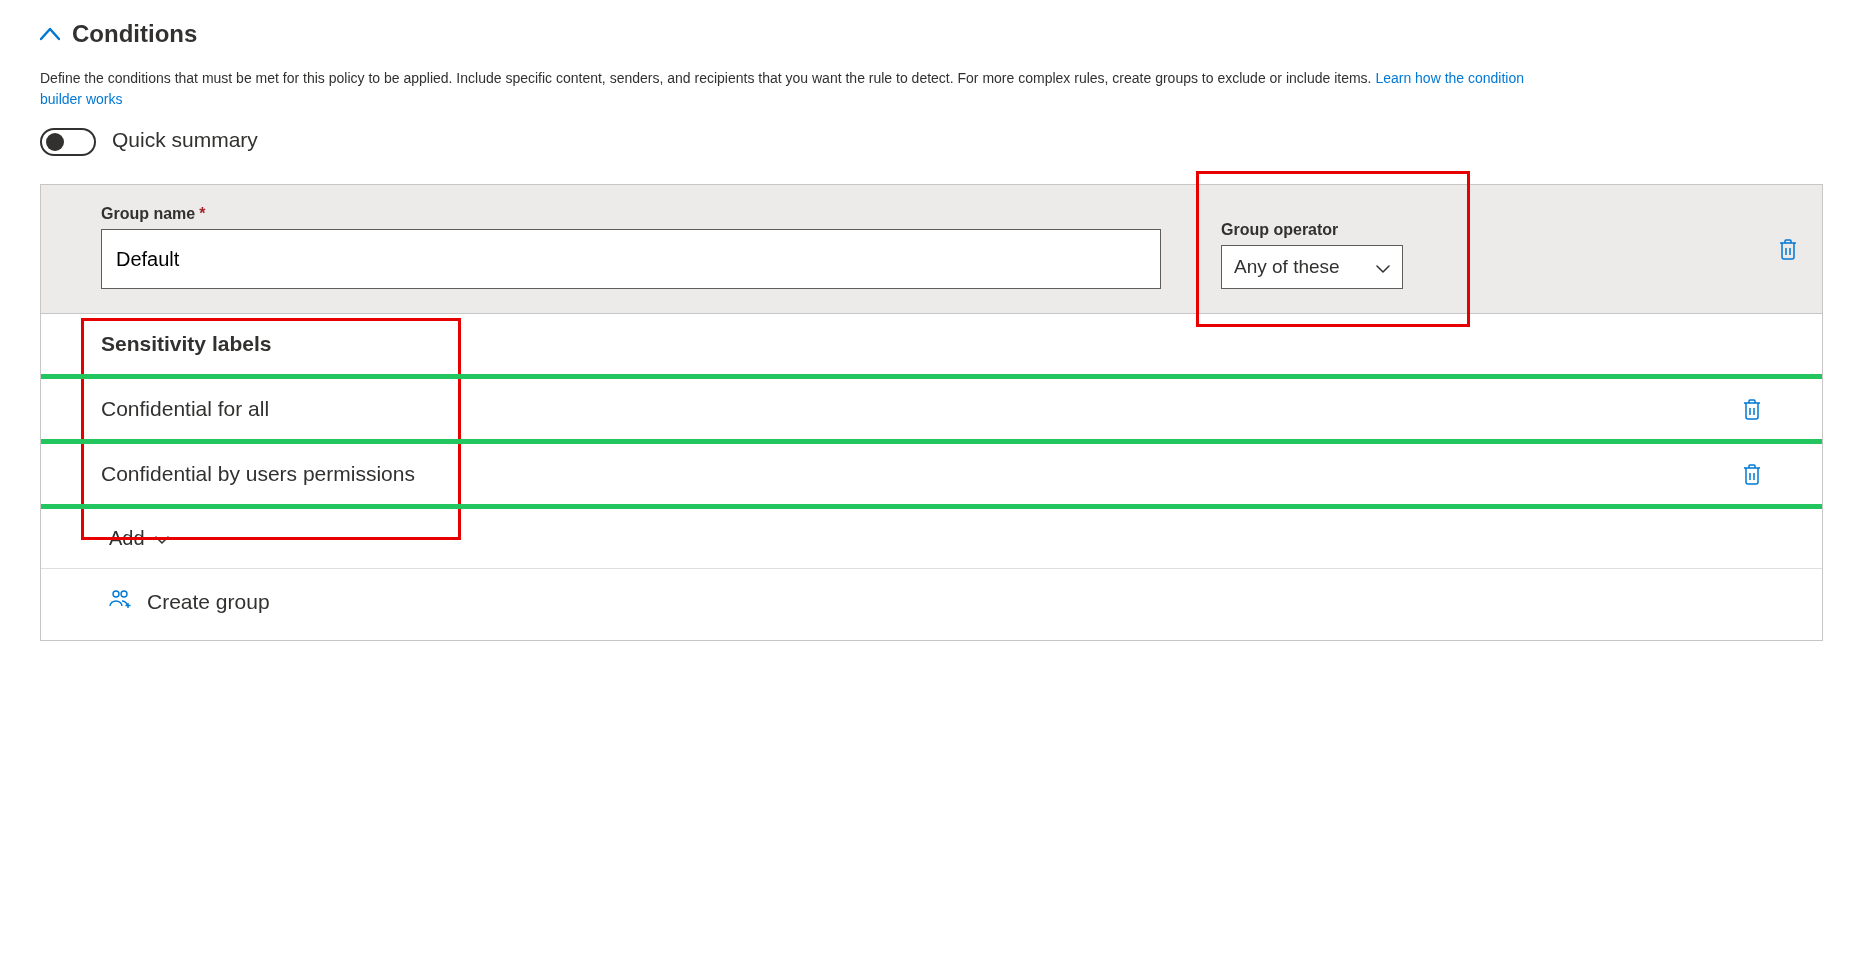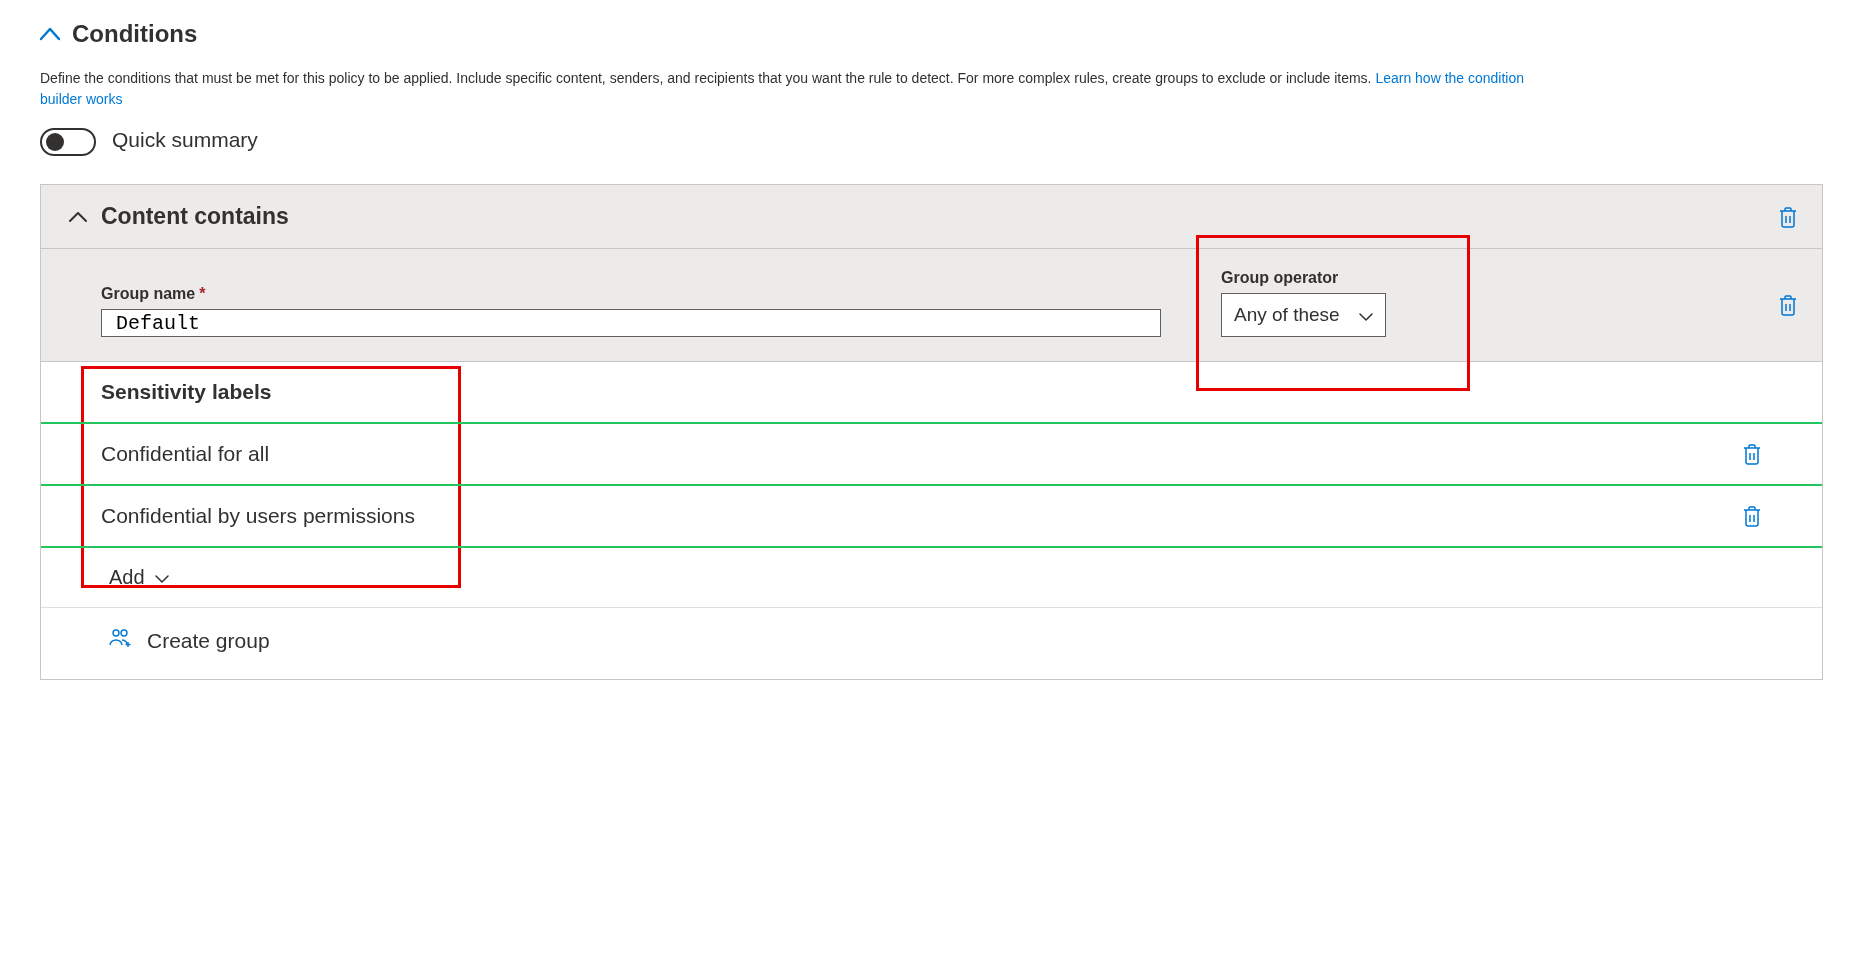--- a/index.html
+++ b/index.html
@@ -115,50 +115,50 @@
       font-size: 16px;
       font-weight: 600;
       color: #323130;
     }
     .req-star {
       color: #a4262c;
       margin-left: 4px;
     }
     .text-input {
       width: 1060px;
-      height: 28px;
+      height: 60px;
       font-size: 20px;
       padding: 6px 14px;
       border: 1px solid #605e5c;
       background: #fff;
-      font-family: Liberation Mono, monospace;
+      font-family: Liberation Sans, sans-serif;
     }
     .select-wrap {
       height: 44px;
-      width: 165px;
+      width: 182px;
       border: 1px solid #605e5c;
       background: #fff;
       display: flex;
       align-items: center;
       justify-content: space-between;
       padding: 0 12px;
       cursor: pointer;
     }
     .select-wrap span:first-child {
       font-size: 19px;
       color: #323130;
     }
     .highlight-box-1 {
       position: absolute;
       border: 3px solid #e60000;
       pointer-events: none;
     }
     .list-row {
       padding: 18px 60px;
-      border-bottom: 2px solid #22c55e;
+      border-bottom: 5px solid #22c55e;
       display: flex;
       align-items: center;
       justify-content: space-between;
       position: relative;
     }
     .list-row-header .label-text {
       font-weight: 700;
       font-size: 21px;
     }
     .label-text {
@@ -225,33 +225,20 @@
 </p>
 
 <div class="toggle-row">
   <div class="toggle">
     <div class="toggle-knob"></div>
   </div>
   <span class="toggle-label">Quick summary</span>
 </div>
 
 <div class="condition-box">
-  <div class="condition-header">
-    <span class="chevron-small">
-      <svg width="18" height="12" viewBox="0 0 18 12" fill="none">
-          <path d="M1 10 L9 2 L17 10" stroke="currentColor" stroke-width="2" fill="none" stroke-linecap="round" stroke-linejoin="round"></path>
-        </svg>
-    </span>
-    <h3>Content contains</h3>
-    <span class="icon-delete">
-      <svg width="20" height="22" viewBox="0 0 20 22" fill="none" stroke="currentColor" stroke-width="1.5">
-          <path d="M2 5h16M7 5V3a1 1 0 011-1h4a1 1 0 011 1v2M4 5v14a2 2 0 002 2h8a2 2 0 002-2V5M8 10v7M12 10v7"></path>
-        </svg>
-    </span>
-  </div>
 
   <div class="group-config">
     <div class="field">
       <label class="field-label">
         <span>Group name</span><span class="req-star">*</span>
       </label>
       <input type="text" class="text-input" value="Default" style="">
     </div>
 
     <div class="field" style="position:relative;">

